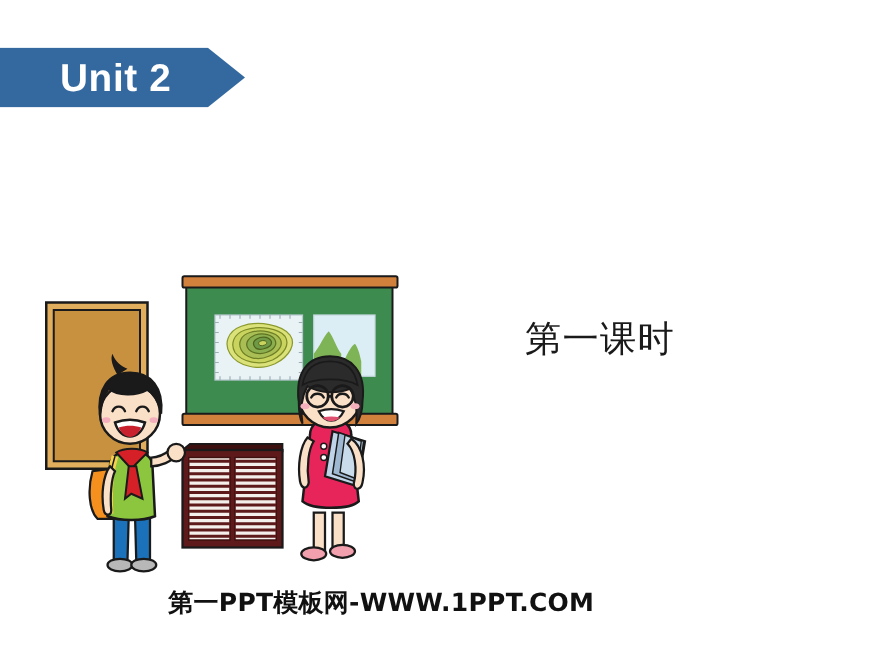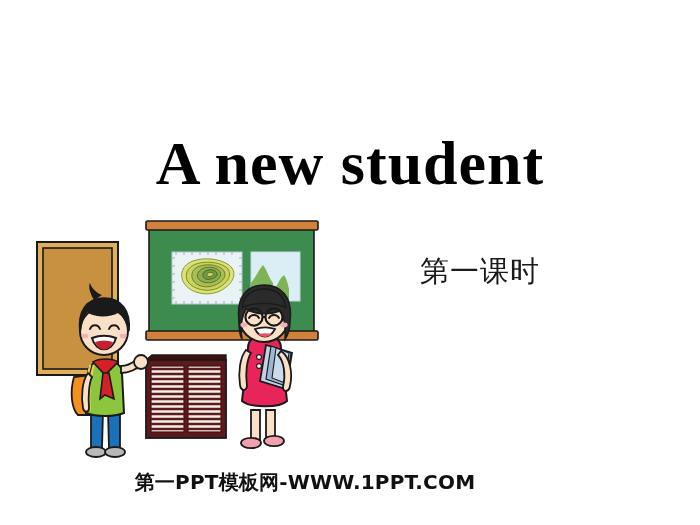--- a/index.html
+++ b/index.html
@@ -93,22 +93,24 @@
     width: 340px;
     height: 275px;
   }
   #illustration svg { display: block; }
 </style>
 </head>
 <body>
 
 <div id="slide">
 
-
-  <div id="slide-title">A new student</div>
+  <div id="unit-banner">
+    <span id="unit-banner-label">Unit 2</span>
+  </div>
+
 
   <div id="slide-subtitle">第一课时</div>
 
   <div id="footer-watermark">第一PPT模板网-WWW.1PPT.COM</div>
 
   <div id="illustration">
     <svg width="340" height="275" viewBox="0 0 340 275" xmlns="http://www.w3.org/2000/svg">
 
       <g>
         <rect x="141" y="22" width="165" height="108" fill="#3E8B50" stroke="#1A1A1A" stroke-width="1.6"></rect>

